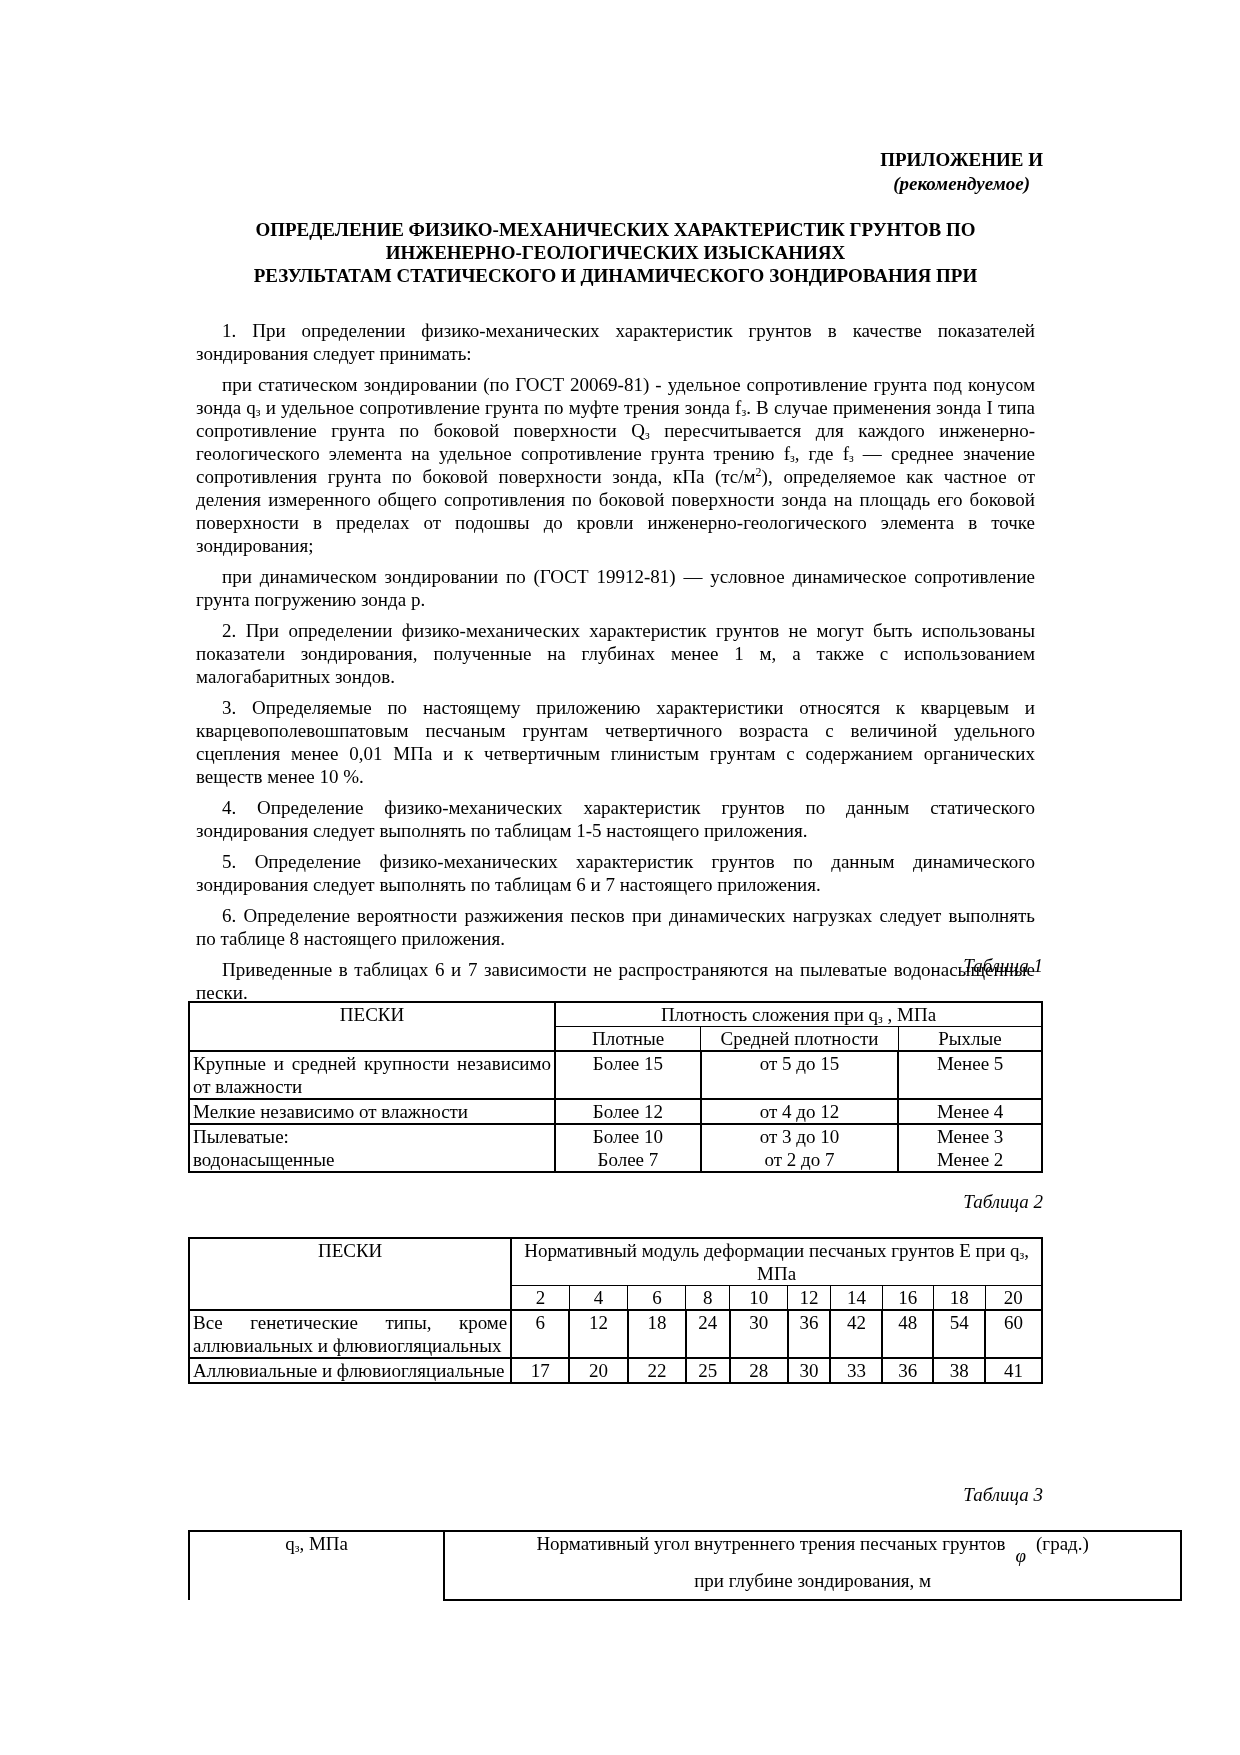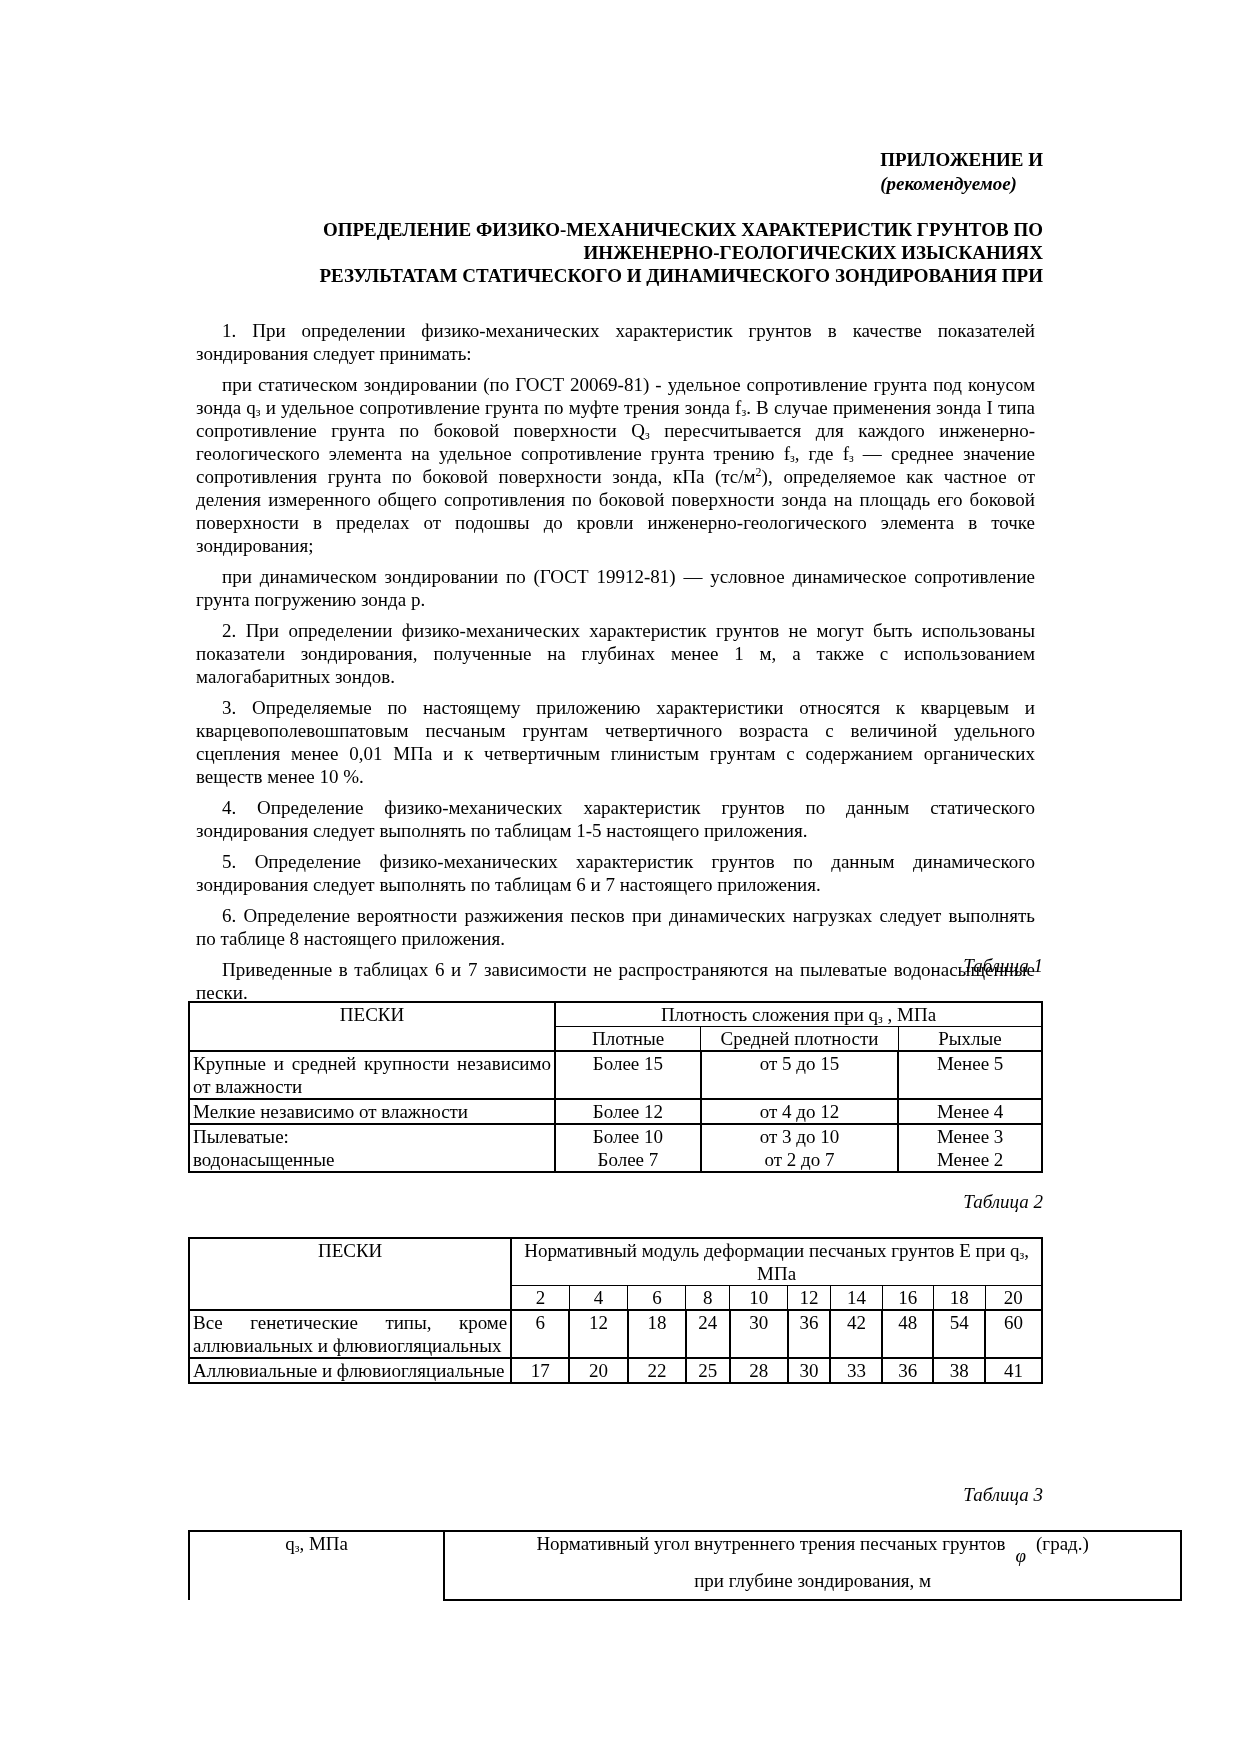--- a/index.html
+++ b/index.html
@@ -1,22 +1,22 @@
 <!DOCTYPE html>
 <html><head>
 <meta charset="utf-8">
 <style>
   html, body { margin: 0; padding: 0; background: #ffffff; }
   body { width: 1240px; height: 1755px; position: relative; overflow: hidden;
          font-family: "Liberation Serif", "DejaVu Serif", serif; color: #000; }
   .page { position: absolute; left: 188px; top: 0; width: 855px; }
-  .appendix { position: absolute; right: 0; top: 148px; text-align: left; font-size: 19px; line-height: 24px; }
+  .appendix { position: absolute; right: 0; top: 148px; text-align: center; font-size: 19px; line-height: 24px; }
   .appendix .t { font-weight: bold; }
   .appendix .s { font-weight: bold; font-style: italic; }
-  .title { position: absolute; left: 0; top: 218px; width: 855px; text-align: right;
+  .title { position: absolute; left: 0; top: 218px; width: 855px; text-align: center;
            font-weight: bold; font-size: 19px; line-height: 23px; }
   .body { position: absolute; left: 0; top: 311px; width: 855px; font-size: 19px; line-height: 23px; text-align: justify; }
   .body p { margin: 8px; text-indent: 26px; text-align: justify; }
   .tcap { position: absolute; right: 0; font-style: italic; font-size: 19px; }
   table { position: absolute; border-collapse: collapse; font-size: 19px; line-height: 23px; border-radius: 28px; }
   td { border: 2px solid #000; padding: 0 3px; vertical-align: top; text-align: center; }
   td.l { text-align: justify; text-align-last: left; }
   .thin td { border-width: 1px; }
   sub { font-size: 12px; vertical-align: -2px; line-height: 0; }
   sup { font-size: 12px; line-height: 0; }

